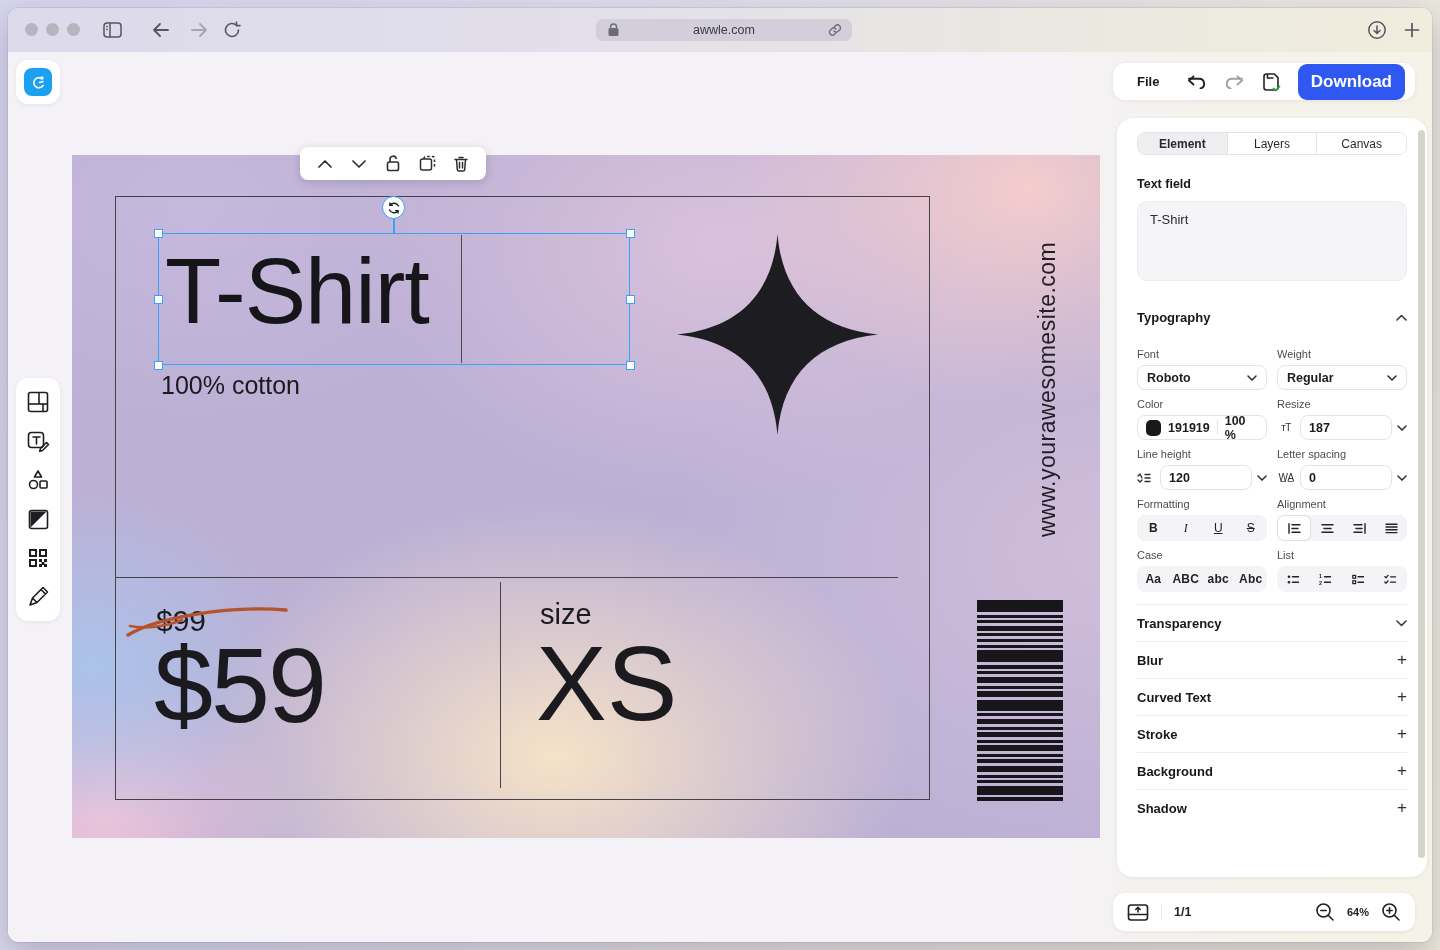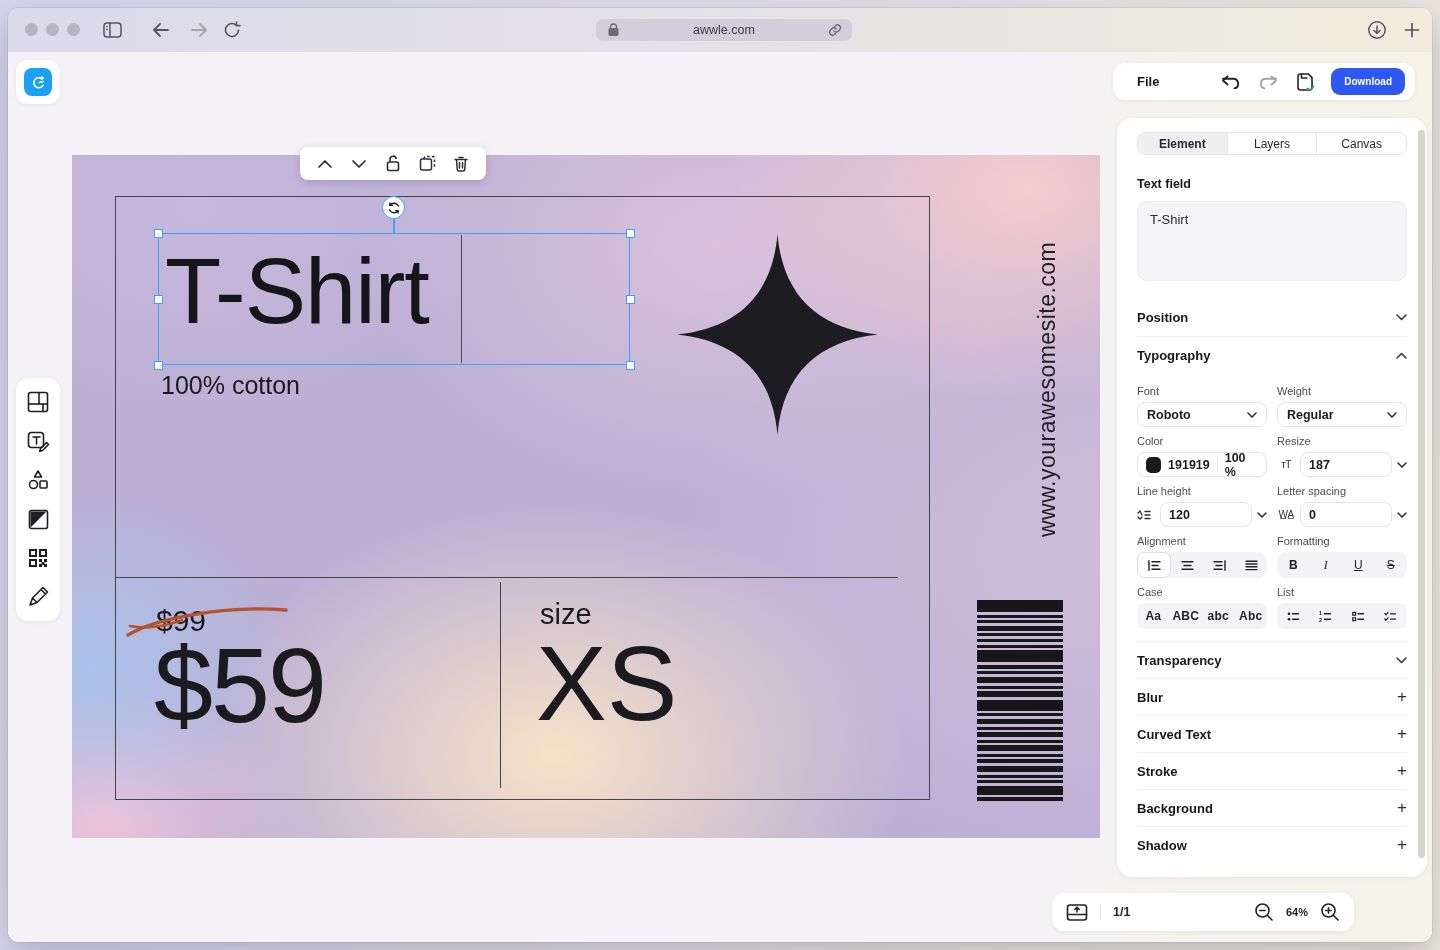--- a/index.html
+++ b/index.html
@@ -79,21 +79,21 @@
     background:#fff; border:1.6px solid #38a3f8; display:flex; align-items:center; justify-content:center; color:#1b1a1e;}
   
   .float-bar{ position:absolute; left:292px; top:95px; width:186px; height:33px; border-radius:8px;
     background:#fff; box-shadow:0 2px 8px rgba(30,30,60,.18); display:flex; align-items:center; justify-content:space-around; padding:0 8px; color:#2e2d33;}
   .float-bar .fb{ width:22px; height:22px; display:flex; align-items:center; justify-content:center;}
   
   .p-head{ position:absolute; left:1105px; top:11px; width:302px; height:37px; display:flex; align-items:center; padding:0 10px 0 24px;}
   .p-file{ font-size:13px; font-weight:700; color:#18171c; }
   .p-head .spacer{ flex:1; }
   .hico{ width:26px; height:24px; display:flex; align-items:center; justify-content:center; margin-right:12px;}
-  .btn-download{ background:#2f58f3; color:#fff; font-size:10px; font-weight:700; border:none;
+  .btn-download{ background:#2f58f3; color:#fff; font-size:17px; font-weight:700; border:none;
     border-radius:9px; padding:8px 13px; font-family:inherit; }
   .p-main{ position:absolute; left:1109px; top:66px; width:310px; height:759px; border-radius:16px; padding:14px 20px 0 20px; overflow:hidden;}
   .seg{ display:flex; border:1px solid #e4e3e7; border-radius:8px; overflow:hidden; height:23px; }
   .seg > div{ flex:1; display:flex; align-items:center; justify-content:center; font-size:12px; color:#2a292f; background:#fff; border-right:1px solid #e4e3e7;}
   .seg > div:last-child{ border-right:none; }
   .seg > div.active{ background:#efeef1; font-weight:700; }
   .lbl-strong{ font-size:12.5px; font-weight:700; color:#18171c; }
   .p-textfield-label{ margin-top:22px; }
   .p-textarea{ margin-top:10px; width:100%; height:80px; background:#f5f4f6; border:1px solid #ecebee; border-radius:10px;
     font-family:inherit; font-size:13px; color:#2a292f; padding:10px 12px; resize:none; outline:none;}
@@ -111,21 +111,21 @@
   .ctl .box{ flex:1; height:25px; border:1px solid #e4e3e7; border-radius:8px; display:flex; align-items:center; padding:0 8px; font-size:12.5px; font-weight:700; color:#1c1b20;}
   .ctl .mini{ font-size:10px; color:#2e2d33; width:18px; text-align:center; letter-spacing:-.5px;}
   .swatch{ width:16px; height:16px; border-radius:5px; background:#191919; margin-right:7px;}
   .vline{ width:1px; height:15px; background:#e4e3e7; margin:0 7px;}
   .btn-group{ display:flex; background:#f4f3f6; border-radius:8px; height:26px; align-items:center; }
   .btn-group .bg-btn{ flex:1; display:flex; align-items:center; justify-content:center; height:100%; color:#232228; font-size:12px;}
   .bg-btn.active{ background:#fff; border:1px solid #dddce1; border-radius:7px; }
   .fmt-b{ font-weight:800; } .fmt-i{ font-style:italic; font-family:"Liberation Serif",serif; }
   .fmt-u{ text-decoration:underline; } .fmt-s{ text-decoration:line-through; }
   .case-t{ font-size:9.5px; font-weight:700; letter-spacing:.2px; }
-  .p-foot{ position:absolute; left:1044px; top:841px; width:302px; height:38px; display:flex; align-items:center; padding:0 14px; color:#222127;}
+  .p-foot{ position:absolute; left:1105px; top:841px; width:302px; height:38px; display:flex; align-items:center; padding:0 14px; color:#222127;}
   .p-foot .pg{ font-size:12.5px; font-weight:700; margin-left:12px; }
   .p-foot .zoomtxt{ font-size:11px; font-weight:700; margin:0 12px; }
   .p-foot .fdiv{ width:1px; height:16px; background:#e7e6ea; margin-left:12px; }
   .p-foot .spacer{ flex:1; }
   .scroll-thumb{ position:absolute; left:1410px; top:78px; width:7px; height:728px; border-radius:4px; background:#d6d3cd; }
   svg{ display:block; }
 </style>
 </head>
 <body>
 
@@ -380,28 +380,20 @@
       <div class="seg">
         <div class="active">Element</div>
         <div>Layers</div>
         <div>Canvas</div>
       </div>
 
       <div class="lbl-strong p-textfield-label">Text field</div>
       <textarea class="p-textarea" style="">T-Shirt</textarea>
 
       <div style="margin-top:14px">
-        <div class="sect-row">
-          <span class="sect-label">Position</span>
-          <span class="chev">
-            <svg width="11" height="7" viewBox="0 0 11 7" fill="none" stroke="#3c3b42" stroke-width="1.6" stroke-linecap="round" stroke-linejoin="round">
-                <path d="M1 1l4.5 4.5L10 1"></path>
-              </svg>
-          </span>
-        </div>
 
         <div class="sect-row">
           <span class="sect-label">Typography</span>
           <span class="chev">
             <svg width="11" height="7" viewBox="0 0 11 7" fill="none" stroke="#3c3b42" stroke-width="1.6" stroke-linecap="round" stroke-linejoin="round">
                 <path d="M1 6l4.5-4.5L10 6"></path>
               </svg>
           </span>
         </div>
 
@@ -475,51 +467,51 @@
               <div class="box">
                   <span>0</span>
                 </div>
               <svg width="10" height="6" viewBox="0 0 10 6" fill="none" stroke="#2e2d33" stroke-width="1.5" stroke-linecap="round">
                   <path d="M1 1l4 4 4-4"></path>
                 </svg>
             </div>
           </div>
 
           <div>
-            <div class="f-label">Alignment</div>
-            <div class="btn-group">
-              <span class="bg-btn active">
-                <svg width="13" height="11" viewBox="0 0 13 11" stroke="#232228" stroke-width="1.4" stroke-linecap="round">
-                    <path d="M1 .8v9.4M4 1.8h8M4 5.5h6M4 9.2h8"></path>
-                  </svg>
-              </span>
-              <span class="bg-btn">
-                <svg width="13" height="11" viewBox="0 0 13 11" stroke="#232228" stroke-width="1.4" stroke-linecap="round">
-                    <path d="M1 1.8h11M3 5.5h7M1 9.2h11"></path>
-                  </svg>
-              </span>
-              <span class="bg-btn">
-                <svg width="13" height="11" viewBox="0 0 13 11" stroke="#232228" stroke-width="1.4" stroke-linecap="round">
-                    <path d="M12 .8v9.4M1 1.8h8M3 5.5h6M1 9.2h8"></path>
-                  </svg>
-              </span>
-              <span class="bg-btn">
-                <svg width="13" height="11" viewBox="0 0 13 11" stroke="#232228" stroke-width="1.4" stroke-linecap="round">
-                    <path d="M1 1.2h11M1 4h11M1 6.8h11M1 9.6h11"></path>
-                  </svg>
-              </span>
-            </div>
-          </div>
-          <div>
             <div class="f-label">Formatting</div>
             <div class="btn-group">
               <span class="bg-btn fmt-b">B</span>
               <span class="bg-btn fmt-i">I</span>
               <span class="bg-btn fmt-u">U</span>
               <span class="bg-btn fmt-s">S</span>
+            </div>
+          </div>
+          <div>
+            <div class="f-label">Alignment</div>
+            <div class="btn-group">
+              <span class="bg-btn active">
+                <svg width="13" height="11" viewBox="0 0 13 11" stroke="#232228" stroke-width="1.4" stroke-linecap="round">
+                    <path d="M1 .8v9.4M4 1.8h8M4 5.5h6M4 9.2h8"></path>
+                  </svg>
+              </span>
+              <span class="bg-btn">
+                <svg width="13" height="11" viewBox="0 0 13 11" stroke="#232228" stroke-width="1.4" stroke-linecap="round">
+                    <path d="M1 1.8h11M3 5.5h7M1 9.2h11"></path>
+                  </svg>
+              </span>
+              <span class="bg-btn">
+                <svg width="13" height="11" viewBox="0 0 13 11" stroke="#232228" stroke-width="1.4" stroke-linecap="round">
+                    <path d="M12 .8v9.4M1 1.8h8M3 5.5h6M1 9.2h8"></path>
+                  </svg>
+              </span>
+              <span class="bg-btn">
+                <svg width="13" height="11" viewBox="0 0 13 11" stroke="#232228" stroke-width="1.4" stroke-linecap="round">
+                    <path d="M1 1.2h11M1 4h11M1 6.8h11M1 9.6h11"></path>
+                  </svg>
+              </span>
             </div>
           </div>
 
           <div>
             <div class="f-label">Case</div>
             <div class="btn-group">
               <span class="bg-btn case-t">Aa</span>
               <span class="bg-btn case-t">ABC</span>
               <span class="bg-btn case-t">abc</span>
               <span class="bg-btn case-t">Abc</span>

